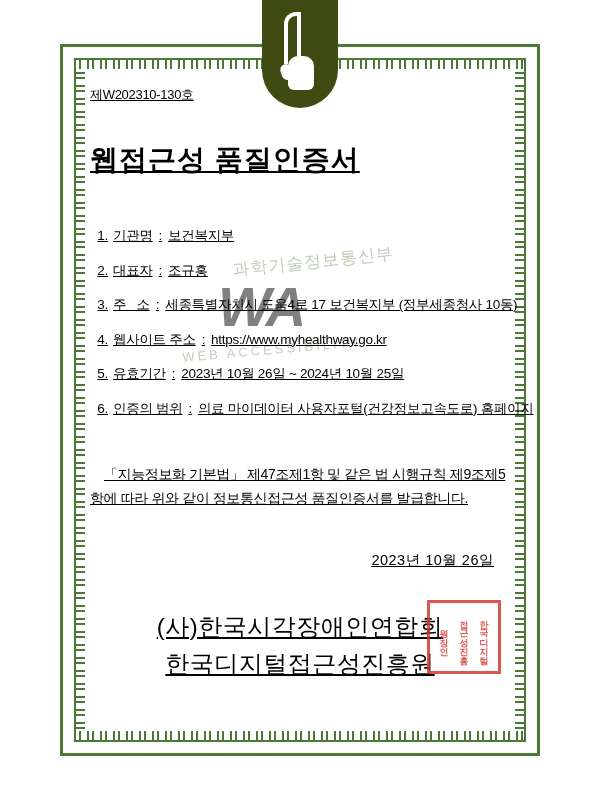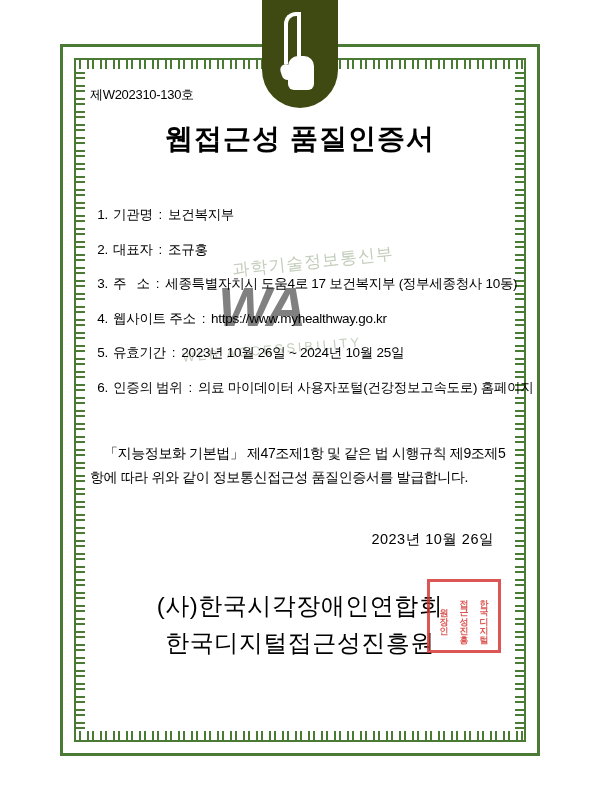--- a/index.html
+++ b/index.html
@@ -171,33 +171,33 @@
     white-space: nowrap;
     opacity: .9;
   }
 
   
   .content {
     position: absolute;
     left: 90px;
     top: 72px;
     width: 420px;
+    text-decoration: underline;
   }
 
   .doc-number {
     font-size: 13px;
     margin-top: 14px;
     letter-spacing: -0.3px;
   }
 
   .title {
-    text-align: center;
     font-size: 28px;
     font-weight: bold;
-    margin-top: 16px;
+    margin-top: 37px;
     letter-spacing: 1px;
   }
 
   .fields {
     margin-top: 48px;
   }
   .field-row {
     display: flex;
     align-items: baseline;
     font-size: 13.5px;

